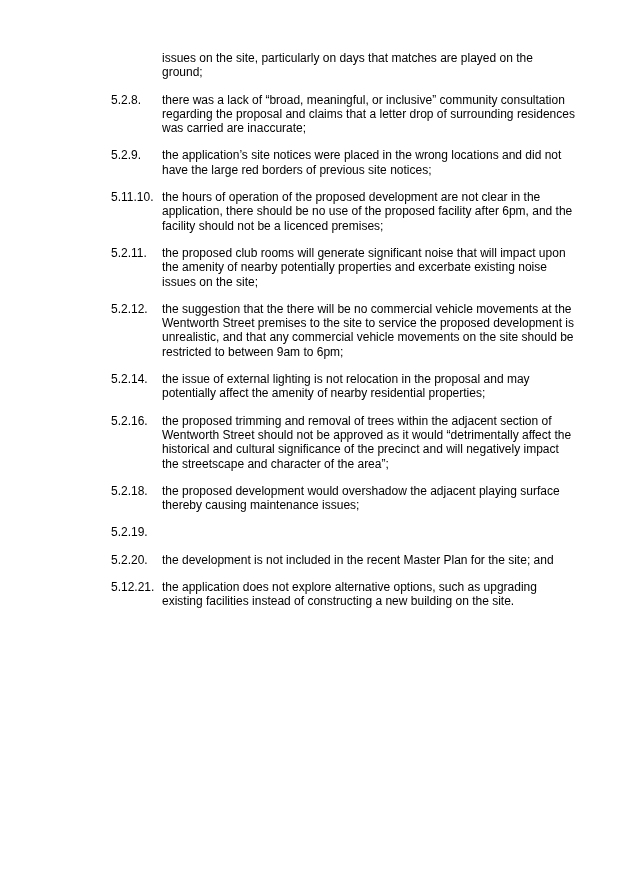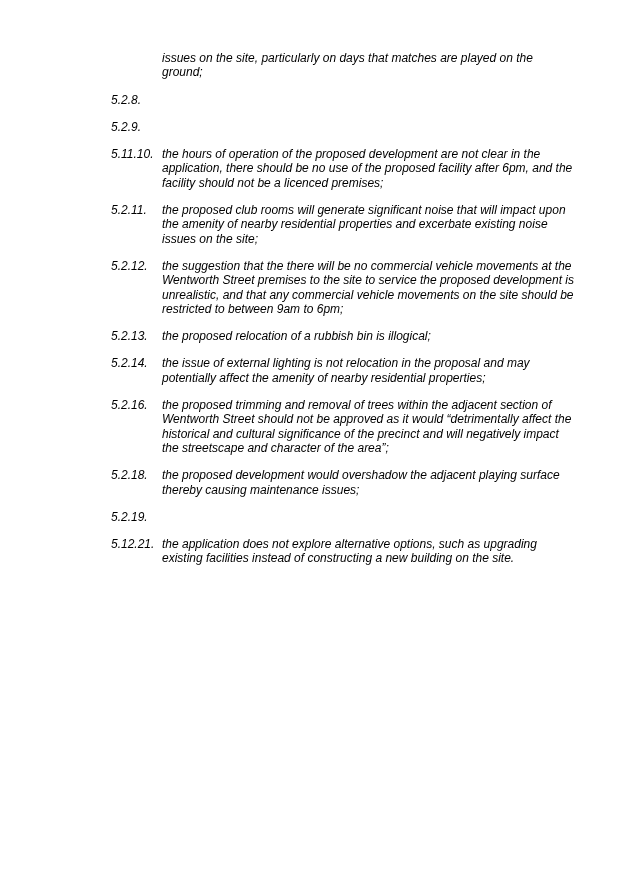--- a/index.html
+++ b/index.html
@@ -21,21 +21,20 @@
     padding: 51px 47px 0 111px;
     overflow: hidden;
   }
   .list {
     width: 100%;
   }
   .item {
     display: flex;
     align-items: flex-start;
     margin-bottom: 13px;
-    font-style: italic;
   }
   .num {
     width: 51px;
     flex-shrink: 0;
     white-space: nowrap;
   }
   .txt {
     width: 413px;
   }
 </style>
@@ -44,45 +43,43 @@
 
 <div class="page">
   <div class="list">
   <div class="item">
     <span class="num"></span>
     <span class="txt">issues on the site, particularly on days that matches are played on the ground;</span>
   </div>
 
   <div class="item">
     <span class="num">5.2.8.</span>
+    <span class="txt">there was a lack of “broad, meaningful, or inclusive” community consultation regarding the proposal and claims that a letter drop of surrounding residences was carried are inaccurate;</span>
   </div>
 
   <div class="item">
     <span class="num">5.2.9.</span>
+    <span class="txt">the application’s site notices were placed in the wrong locations and did not have the large red borders of previous site notices;</span>
   </div>
 
   <div class="item">
     <span class="num">5.11.10.</span>
     <span class="txt">the hours of operation of the proposed development are not clear in the application, there should be no use of the proposed facility after 6pm, and the facility should not be a licenced premises;</span>
   </div>
 
   <div class="item">
     <span class="num">5.2.11.</span>
-    <span class="txt">the proposed club rooms will generate significant noise that will impact upon the amenity of nearby residential properties and excerbate existing noise issues on the site;</span>
+    <span class="txt">the proposed club rooms will generate significant noise that will impact upon the amenity of nearby potentially properties and excerbate existing noise issues on the site;</span>
   </div>
 
   <div class="item">
     <span class="num">5.2.12.</span>
     <span class="txt">the suggestion that the there will be no commercial vehicle movements at the Wentworth Street premises to the site to service the proposed development is unrealistic, and that any commercial vehicle movements on the site should be restricted to between 9am to 6pm;</span>
   </div>
 
-  <div class="item">
-    <span class="num">5.2.13.</span>
-    <span class="txt">the proposed relocation of a rubbish bin is illogical;</span>
-  </div>
 
   <div class="item">
     <span class="num">5.2.14.</span>
     <span class="txt">the issue of external lighting is not relocation in the proposal and may potentially affect the amenity of nearby residential properties;</span>
   </div>
 
 
   <div class="item">
     <span class="num">5.2.16.</span>
     <span class="txt">the proposed trimming and removal of trees within the adjacent section of Wentworth Street should not be approved as it would “detrimentally affect the historical and cultural significance of the precinct and will negatively impact the streetscape and character of the area”;</span>
@@ -91,19 +88,23 @@
 
   <div class="item">
     <span class="num">5.2.18.</span>
     <span class="txt">the proposed development would overshadow the adjacent playing surface thereby causing maintenance issues;</span>
   </div>
 
   <div class="item">
     <span class="num">5.2.19.</span>
   </div>
 
+  <div class="item">
+    <span class="num">5.2.20.</span>
+    <span class="txt">the development is not included in the recent Master Plan for the site; and</span>
+  </div>
 
   <div class="item">
     <span class="num">5.12.21.</span>
     <span class="txt">the application does not explore alternative options, such as upgrading existing facilities instead of constructing a new building on the site.</span>
   </div>
 </div>
 </div>
 
 </body></html>

